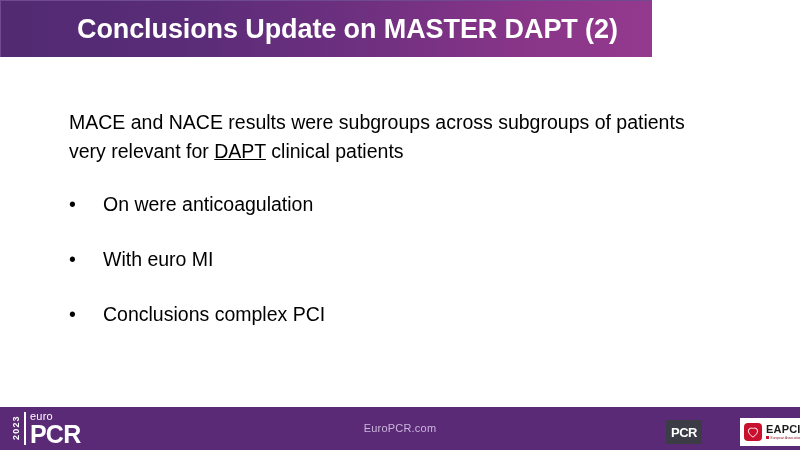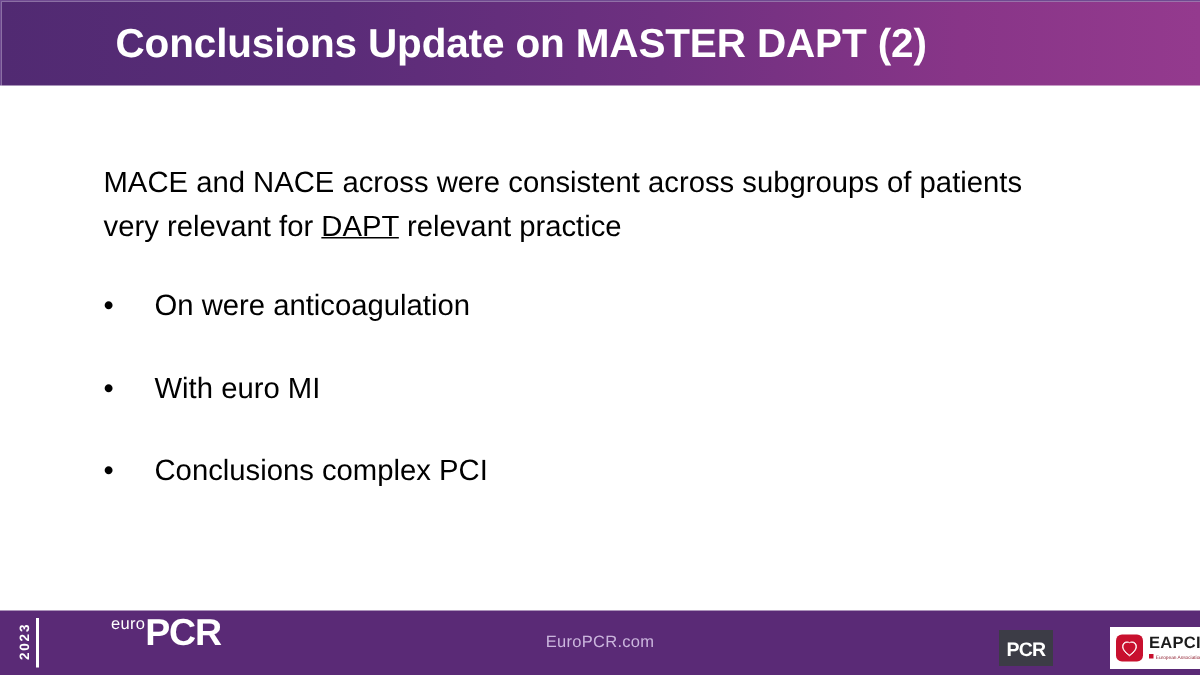--- a/index.html
+++ b/index.html
@@ -17,21 +17,21 @@
     height: 450px;
     background: #ffffff;
     overflow: hidden;
   }
 
   
   .title-band {
     position: absolute;
     left: 0;
     top: 0;
-    width: 800px;
+    width: 652px;
     height: 57px;
     background: linear-gradient(90deg, #512a72 0%, #5a2c78 28%, #6e3080 55%, #883588 80%, #943a8e 100%);
     box-sizing: border-box;
     border-top: 1px solid #6f4a90;
     border-left: 1px solid #6f4a90;
   }
   .title-text {
     position: absolute;
     left: 76px;
     top: 12px;
@@ -137,24 +137,23 @@
     justify-content: center;
   }
   .brand-divider {
     width: 2px;
     height: 33px;
     background: #ffffff;
     margin: 0 4px 0 3px;
   }
   .brand-words {
     display: flex;
-    flex-direction: row;
+    flex-direction: column;
     justify-content: center;
     height: 34px;
-    margin-left: 44px;
   }
   .brand-euro {
     color: #ffffff;
     font-size: 11px;
     line-height: 11px;
     letter-spacing: 0.2px;
     margin-bottom: 1px;
   }
   .brand-pcr {
     color: #ffffff;
@@ -248,21 +247,21 @@
 <body>
 
 <div class="slide">
 
   <div class="title-band">
     <div class="title-text">Conclusions Update on MASTER DAPT (2)</div>
   </div>
 
   <div class="body-area">
 
-    <div class="lead-para"><span>MACE and NACE across were consistent across subgroups of patients very relevant for </span><span class="u">DAPT</span><span> relevant practice</span></div>
+    <div class="lead-para"><span>MACE and NACE results were subgroups across subgroups of patients very relevant for </span><span class="u">DAPT</span><span> clinical patients</span></div>
 
     <div class="bullets">
 
       <div class="bullet-row">
         <span class="bullet-mark">•</span>
         <span class="bullet-label">On were anticoagulation</span>
       </div>
 
       <div class="bullet-row">
         <span class="bullet-mark">•</span>

